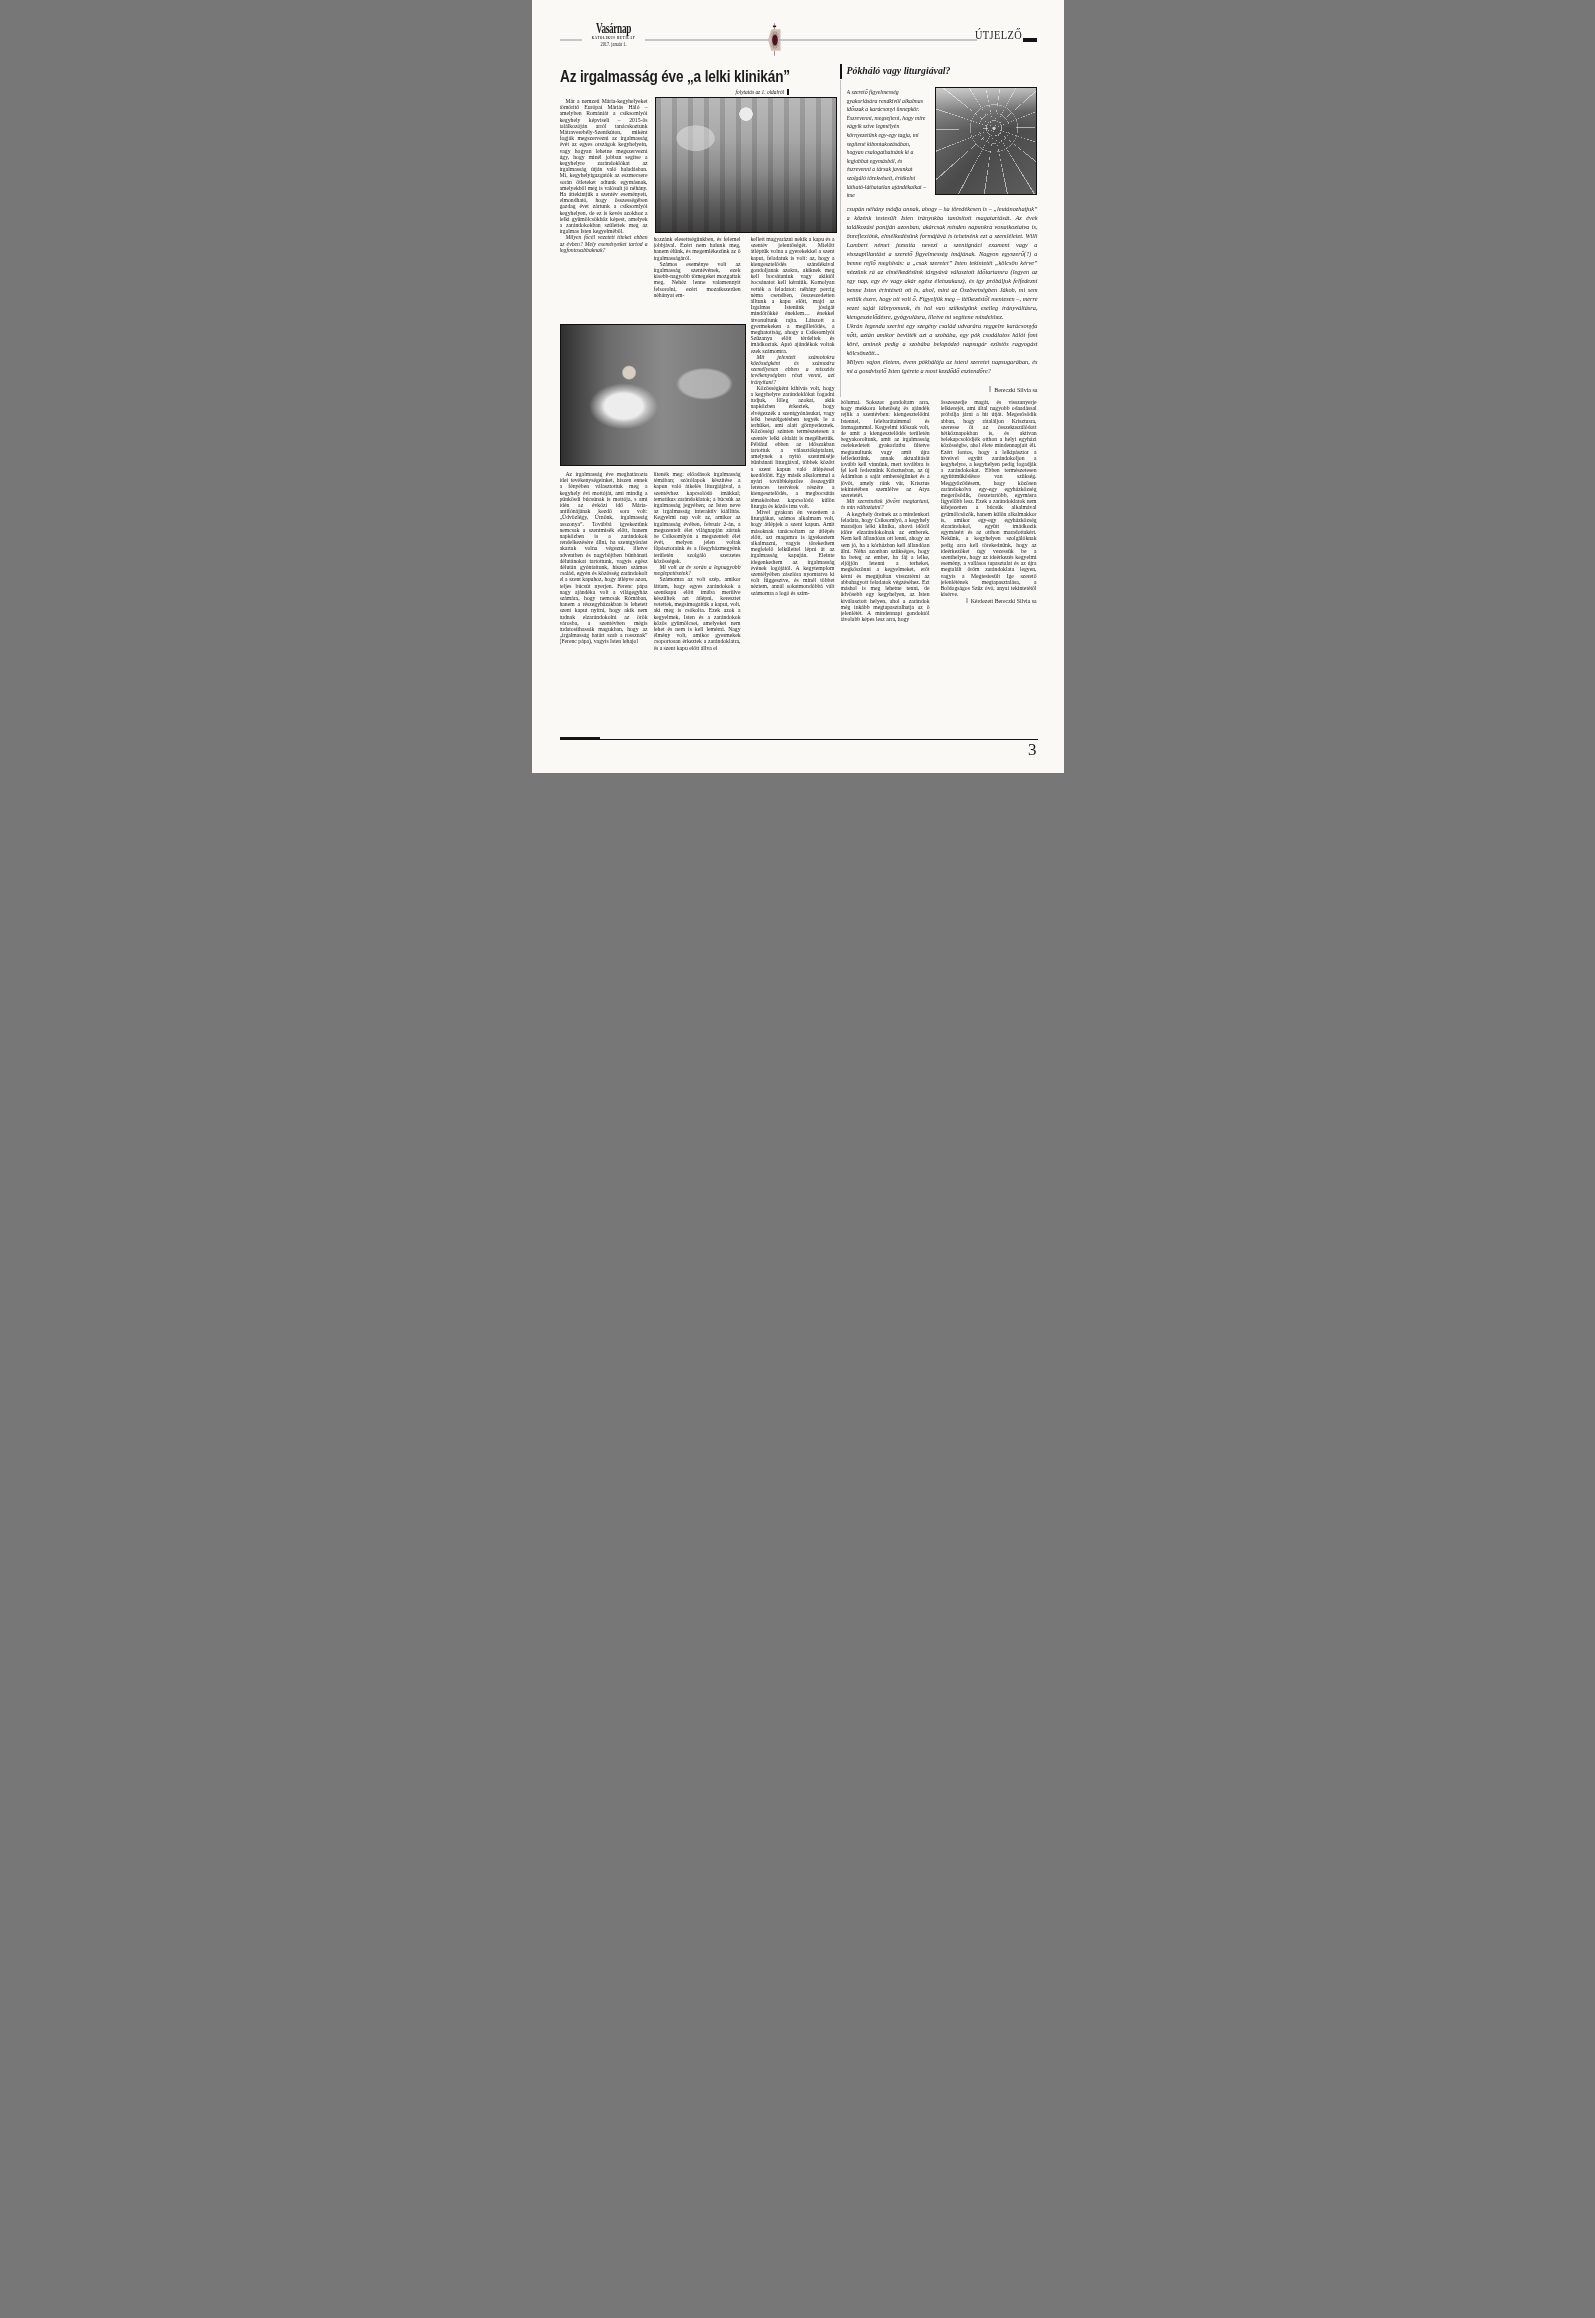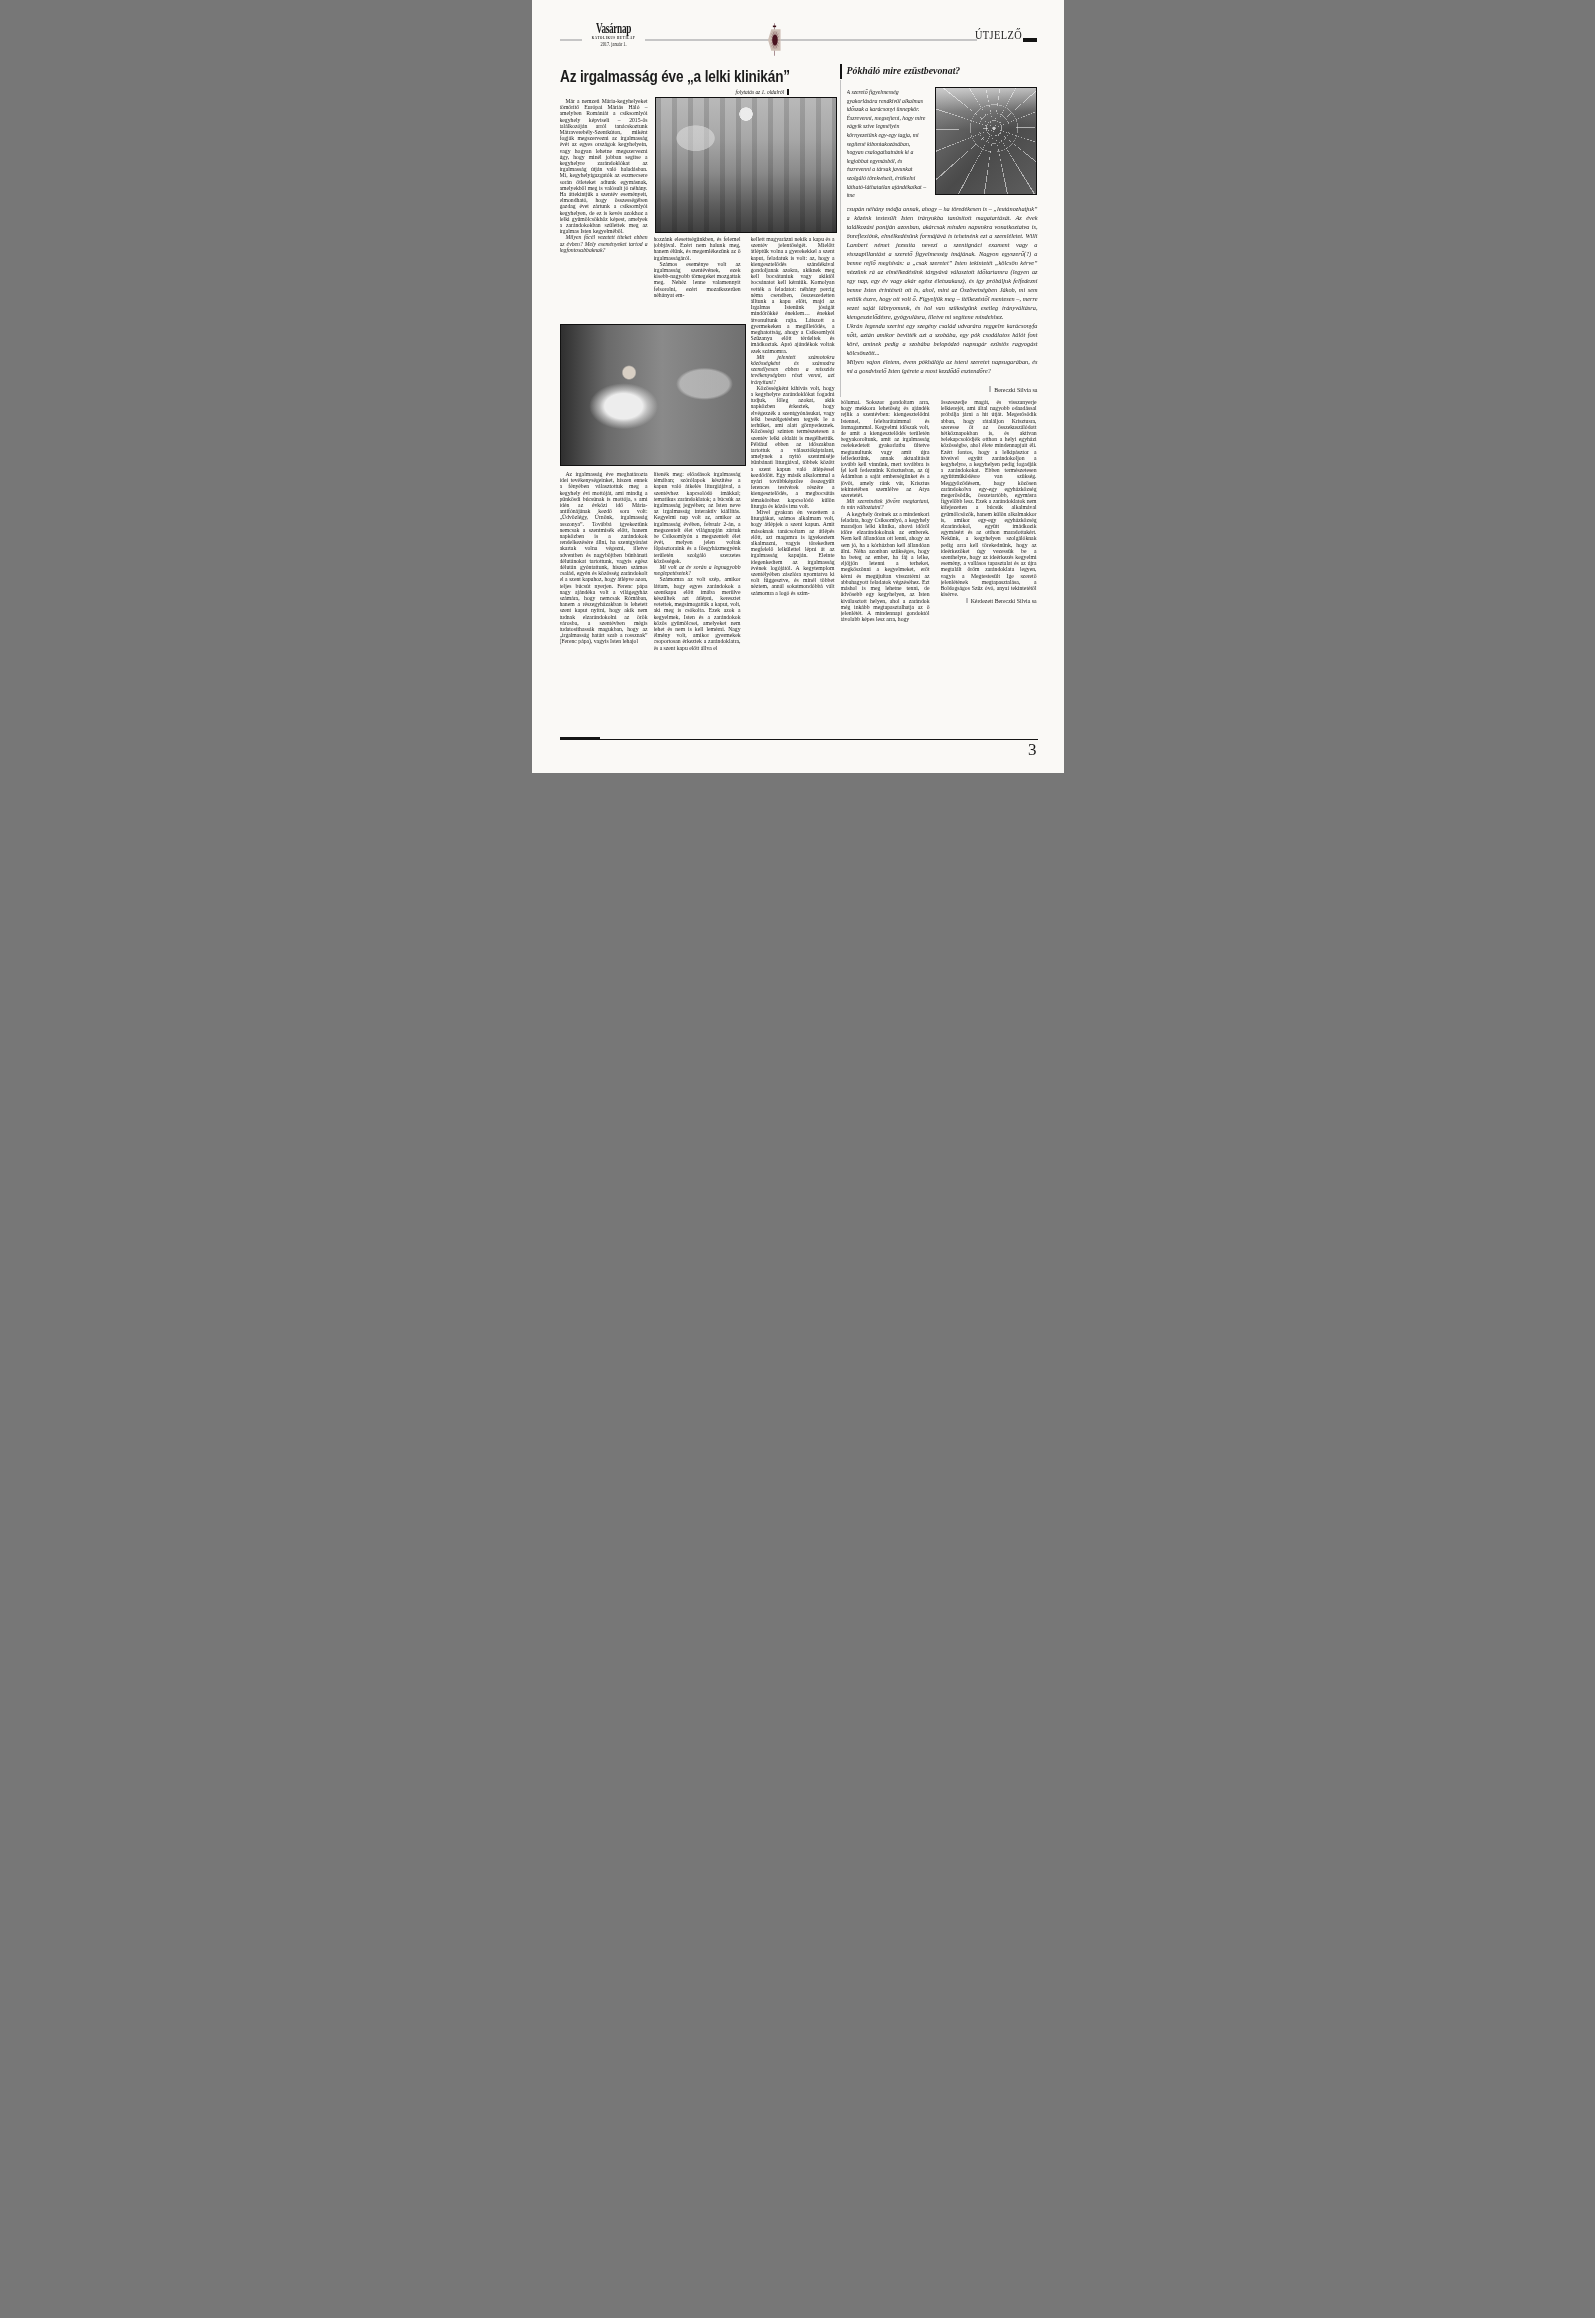--- a/index.html
+++ b/index.html
@@ -144,21 +144,21 @@
   </div>
   <div class="col" id="col5">
     <p class="nid">összeszedje magát, és visszanyerje lelkierejét, ami által nagyobb odaadással próbálja járni a hit útját. Megerősödik abban, hogy rátaláljon Krisztusra, szeresse őt az összekuszálódott hétköznapokban is, és aktívan belekapcsolódjék otthon a helyi egyházi közösségbe, ahol élete mindennapjait éli. Ezért fontos, hogy a lelkipásztor a híveivel együtt zarándokoljon a kegyhelyre, a kegyhelyen pedig fogadják a zarándokokat. Ebben természetesen együttműködésre van szükség. Meggyőződésem, hogy közösen zarándokolva egy-egy egyházközség megerősödik, összetartóbb, egymásra figyelőbb lesz. Ezek a zarándoklatok nem kifejezetten a búcsúk alkalmával gyümölcsözők, hanem külön alkalmakkor is, amikor egy-egy egyházközség elzarándokol, együtt imádkozik egymásért és az otthon maradottakért. Nekünk, a kegyhelyen szolgálóknak pedig arra kell törekednünk, hogy az ideérkezőket úgy vezessük be a szenthelyre, hogy az ideérkezés kegyelmi esemény, a vallásos tapasztalat és az újra megtalált öröm zarándoklata legyen, vagyis a Megtestesült Ige szerető jelenlétének megtapasztalása, a Boldogságos Szűz óvó, anyai tekintetétől kísérve.</p>
     <p class="byline">
       <span class="bar"></span><span>Kérdezett Bereczki Silvia sa</span>
     </p>
   </div>
 
   <div class="r-blackbar"></div>
   <div class="r-grayrule"></div>
-  <div class="r-title">Pókháló mire ezüstbevonat?</div>
+  <div class="r-title">Pókháló vagy liturgiával?</div>
   <div id="r-intro">A szerető figyelmesség gyakorlására rendkívül alkalmas időszak a karácsonyi ünnepkör. Észrevenni, megsejteni, hogy mire vágyik szíve legmélyén környezetünk egy-egy tagja, mi segítené kibontakozásában, hogyan csalogathatnánk ki a legjobbat egymásból, és észrevenni a társak javunkat szolgáló törekvéseit, értékelni látható-láthatatlan ajándékaikat – íme</div>
   <div class="photo" id="spider-photo"></div>
   <div id="r-body">
     <p>csupán néhány módja annak, ahogy – ha töredékesen is – „leutánozhatjuk” a közénk testesült Isten irányukba tanúsított magatartását. Az évek találkozási pontján azonban, akárcsak minden napunkra vonatkoztatva is, önreflexiónk, elmélkedésünk formájává is tehetnénk ezt a szemléletet. Willi Lambert német jezsuita nevezi a szentignáci exament vagy a visszapillantást a szerető figyelmesség imájának. Nagyon egyszerű(?) a benne rejlő meghívás: a „csak szeretet” Isten tekintetét „kölcsön kérve” nézzünk rá az elmélkedésünk tárgyává választott időtartamra (legyen az egy nap, egy év vagy akár egész életszakasz), és így próbáljuk felfedezni benne Isten érintéseit ott is, ahol, mint az Ószövetségben Jákob, mi sem vettük észre, hogy ott volt ő. Figyeljük meg – ítélkezéstől mentesen –, merre vezet saját lábnyomunk, és hol van szükségünk esetleg irányváltásra, kiengesztelődésre, gyógyulásra, illetve mi segítene mindehhez.</p>
     <p>Ukrán legenda szerint egy szegény család udvarára reggelre karácsonyfa nőtt, aztán amikor bevitték azt a szobába, egy pók csodálatos hálót font köré, aminek pedig a szobába belopódzó napsugár ezüstös ragyogást kölcsönzött...</p>
     <p>Milyen vajon életem, évem pókhálója az isteni szeretet napsugarában, és mi a gondviselő Isten ígérete a most kezdődő esztendőre?</p>
   </div>
   <div id="r-byline">
     <span class="bar"></span><span>Bereczki Silvia sa</span>
   </div>

